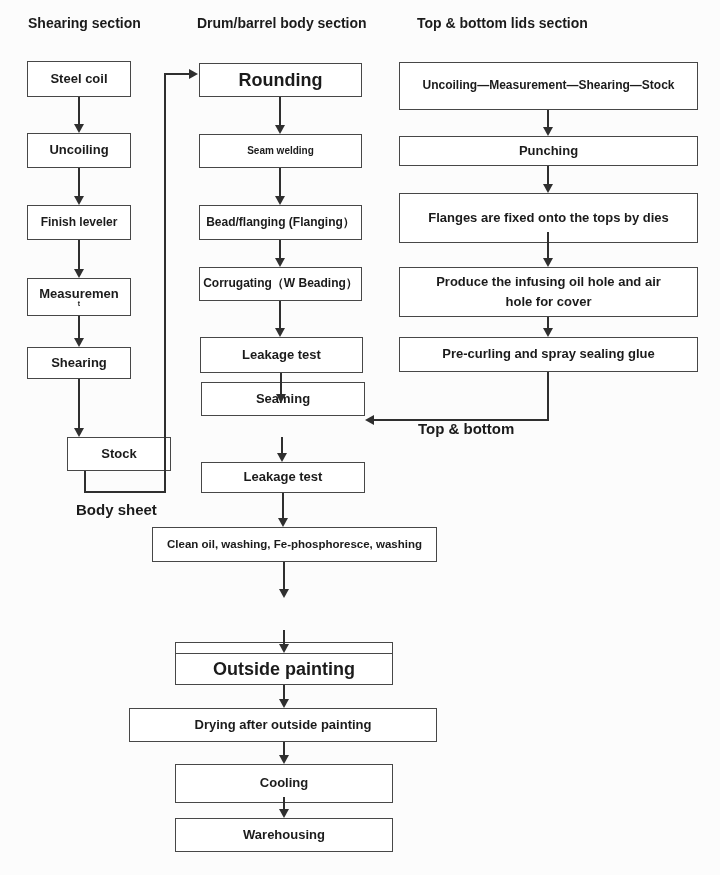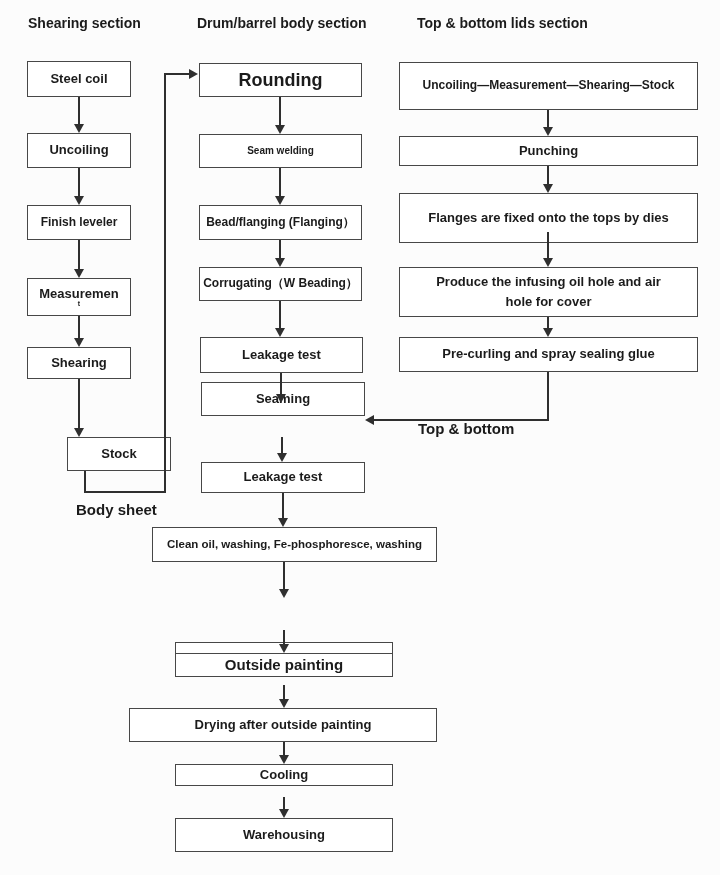--- a/index.html
+++ b/index.html
@@ -75,27 +75,27 @@
     </div>
     <div class="node" style="left: 201px; top: 462px; width: 164px; height: 31px; font-size: 13px;">
       <span>Leakage test</span>
     </div>
     <div class="node" style="left: 152px; top: 527px; width: 285px; height: 35px; font-size: 11.5px;">
       <span>Clean oil, washing, Fe-phosphoresce, washing</span>
     </div>
     <div class="node" style="left: 175px; top: 598px; width: 218px; height: 32px; font-size: 13px; margin-top: 44px;">
       <span>Washing drying</span>
     </div>
-    <div class="node" style="left: 175px; top: 653px; width: 218px; height: 24px; font-size: 15px; text-align: center;">
+    <div class="node" style="left: 175px; top: 653px; width: 218px; height: 32px; font-size: 18px; text-align: center;">
       <span>Outside painting</span>
     </div>
     <div class="node" style="left: 129px; top: 708px; width: 308px; height: 34px; font-size: 13px;">
       <span>Drying after outside painting</span>
     </div>
-    <div class="node" style="left: 175px; top: 764px; width: 218px; height: 22px; font-size: 13px;">
+    <div class="node" style="left: 175px; top: 764px; width: 218px; height: 39px; font-size: 13px;">
       <span>Cooling</span>
     </div>
     <div class="node" style="left: 175px; top: 818px; width: 218px; height: 34px; font-size: 13px;">
       <span>Warehousing</span>
     </div>
     <div class="node" style="left: 399px; top: 62px; width: 299px; height: 48px; font-size: 12px;">
       <span>Uncoiling—Measurement—Shearing—Stock</span>
     </div>
     <div class="node" style="left: 399px; top: 136px; width: 299px; height: 30px; font-size: 13px;">
       <span>Punching</span>

